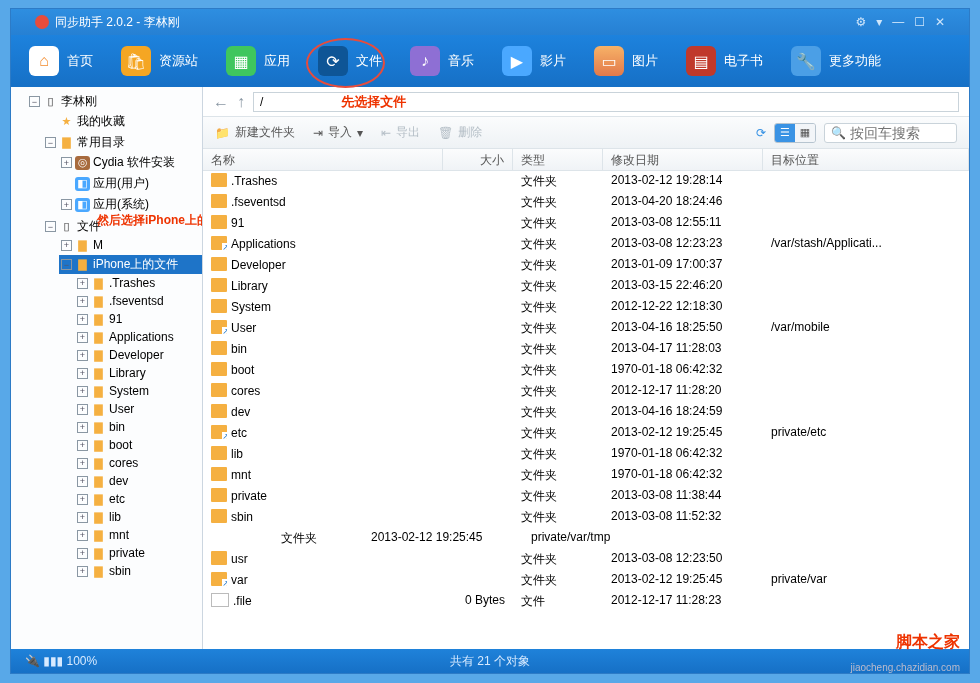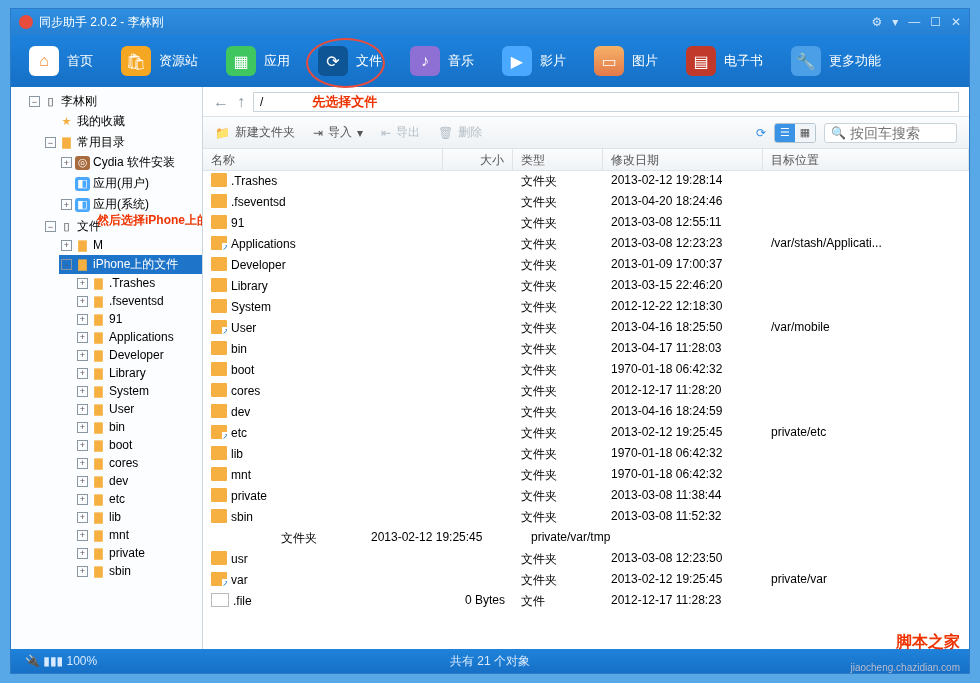--- a/index.html
+++ b/index.html
@@ -1,18 +1,18 @@
 <!DOCTYPE html>
 <html><head>
 <meta charset="utf-8">
 <style>
 * { margin: 0; padding: 0; box-sizing: border-box; font-family: "Microsoft YaHei", SimSun, Arial, sans-serif; }
 body { background: #58a8e8; width: 980px; height: 683px; overflow: hidden; position: relative; }
 .window { position: absolute; left: 10px; top: 8px; width: 960px; height: 666px; background: #fff; border: 1px solid #2d7bc6; display: flex; flex-direction: column; }
-.titlebar { background: linear-gradient(#2e8ee0, #2680d3); height: 26px; display: flex; align-items: center; color: #fff; font-size: 12px; padding: 0 8px; }
+.titlebar { background: linear-gradient(#2e8ee0, #2680d3); height: 26px; display: flex; align-items: center; color: #fff; font-size: 12px; padding: 0 24px; }
 .titlebar .logo { width: 14px; height: 14px; background: #e74c3c; border-radius: 50%; margin-right: 6px; }
 .titlebar .wbtns { margin-left: auto; display: flex; gap: 10px; }
 .titlebar .wbtn { color: #cfe6fb; cursor: pointer; font-size: 12px; }
 .navbar { background: linear-gradient(#1d82dd, #1670c6); height: 52px; display: flex; align-items: center; padding: 0 18px; gap: 28px; }
 .navitem { display: flex; align-items: center; gap: 8px; color: #fff; font-size: 13px; cursor: pointer; }
 .navicon { width: 30px; height: 30px; border-radius: 6px; display:flex;align-items:center;justify-content:center;font-size:16px; }
 .ni-home{background:#fff;color:#f38b2c}
 .ni-res{background:#f5a623}
 .ni-app{background:#3fc65e}
 .ni-file{background:#0e5596}
@@ -34,21 +34,21 @@
 .ico.star{color:#f5b041}
 .ico.phone{color:#333}
 .ico.app{background:#4aa8ff;border-radius:3px;color:#fff}
 .ico.cydia{background:#a86b3e;border-radius:3px;color:#fff}
 .trow.sel{background:#1e74c8;color:#fff}
 .annot{position:absolute;color:#e30;font-size:12px;font-weight:bold;pointer-events:none}
 .content{flex:1;display:flex;flex-direction:column;min-width:0}
 .pathbar{height:30px;border-bottom:1px solid #dde4e9;display:flex;align-items:center;padding:0 10px;gap:8px}
 .pbtn{color:#8a97a3;cursor:pointer;font-size:16px}
 .pathbox{flex:1;height:20px;border:1px solid #c9d3da;background:#fff;font-family:monospace;font-size:12px;padding:0 6px;display:flex;align-items:center}
-.annot2{color:#e30;font-size:13px;font-weight:bold;margin-left:49px}
+.annot2{color:#e30;font-size:13px;font-weight:bold;margin-left:78px}
 .toolbar{height:32px;border-bottom:1px solid #dde4e9;background:linear-gradient(#fbfcfd,#eef2f5);display:flex;align-items:center;padding:0 12px;gap:18px;font-size:12px;color:#555}
 .tbtn{display:flex;align-items:center;gap:5px;cursor:pointer}
 .tbtn.dis{color:#b4bec6}
 .tright{margin-left:auto;display:flex;align-items:center;gap:8px}
 .viewtog{display:flex;border:1px solid #b6c4cf;border-radius:3px;overflow:hidden}
 .viewtog span{width:20px;height:18px;display:flex;align-items:center;justify-content:center;font-size:11px;background:#f2f5f8;cursor:pointer}
 .viewtog span.act{background:#3a93e4;color:#fff}
 .search{display:flex;align-items:center;border:1px solid #c9d3da;border-radius:3px;height:20px;padding:0 6px;gap:4px;background:#fff}
 .search input{border:0;outline:0;font-size:14px;width:100px;color:#999}
 .filehead{height:22px;border-bottom:1px solid #dde4e9;display:flex;font-size:12px;color:#555;background:linear-gradient(#fbfcfd,#f0f3f6)}

